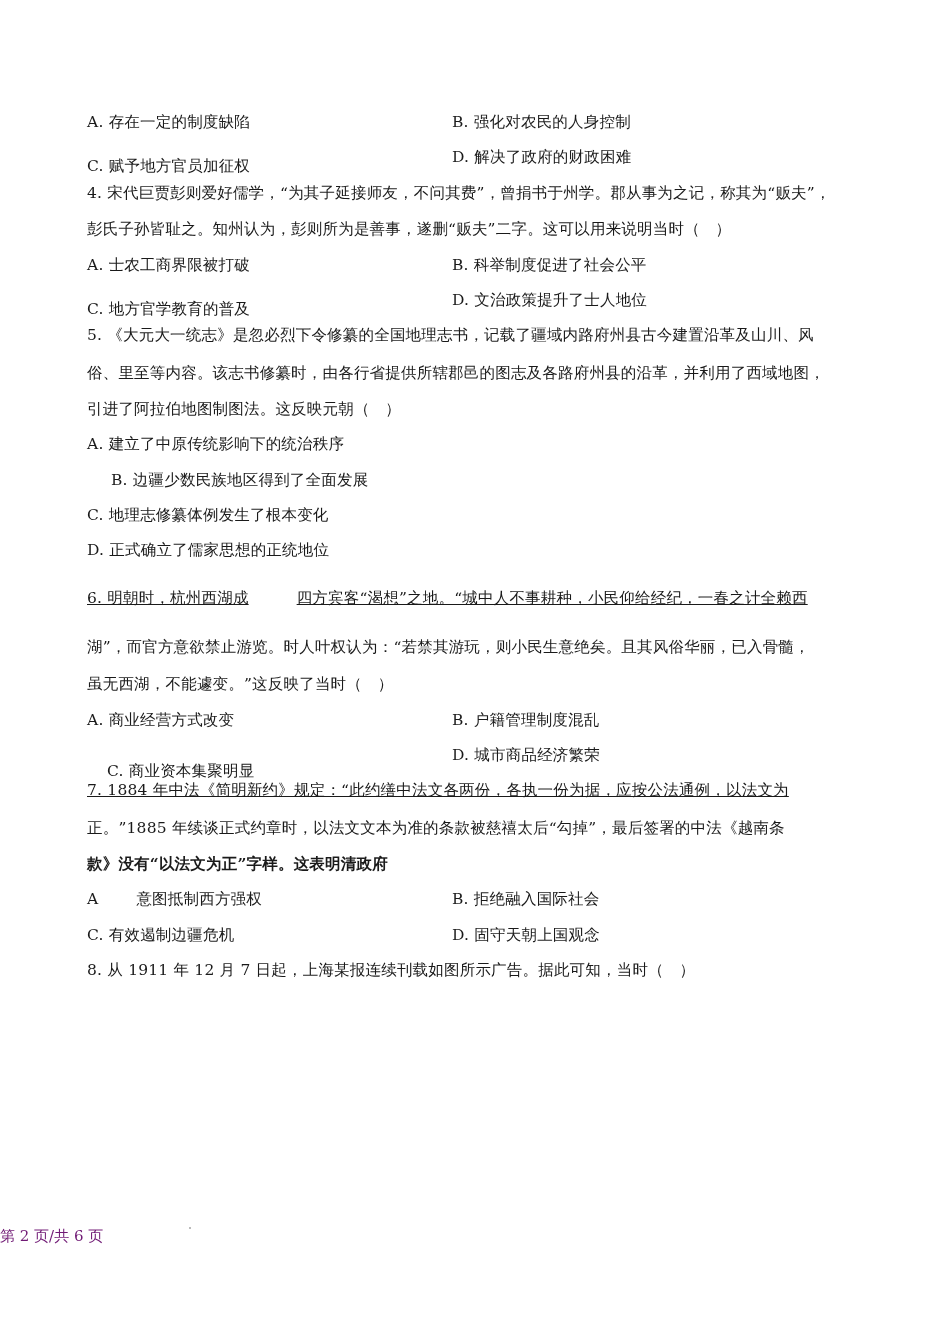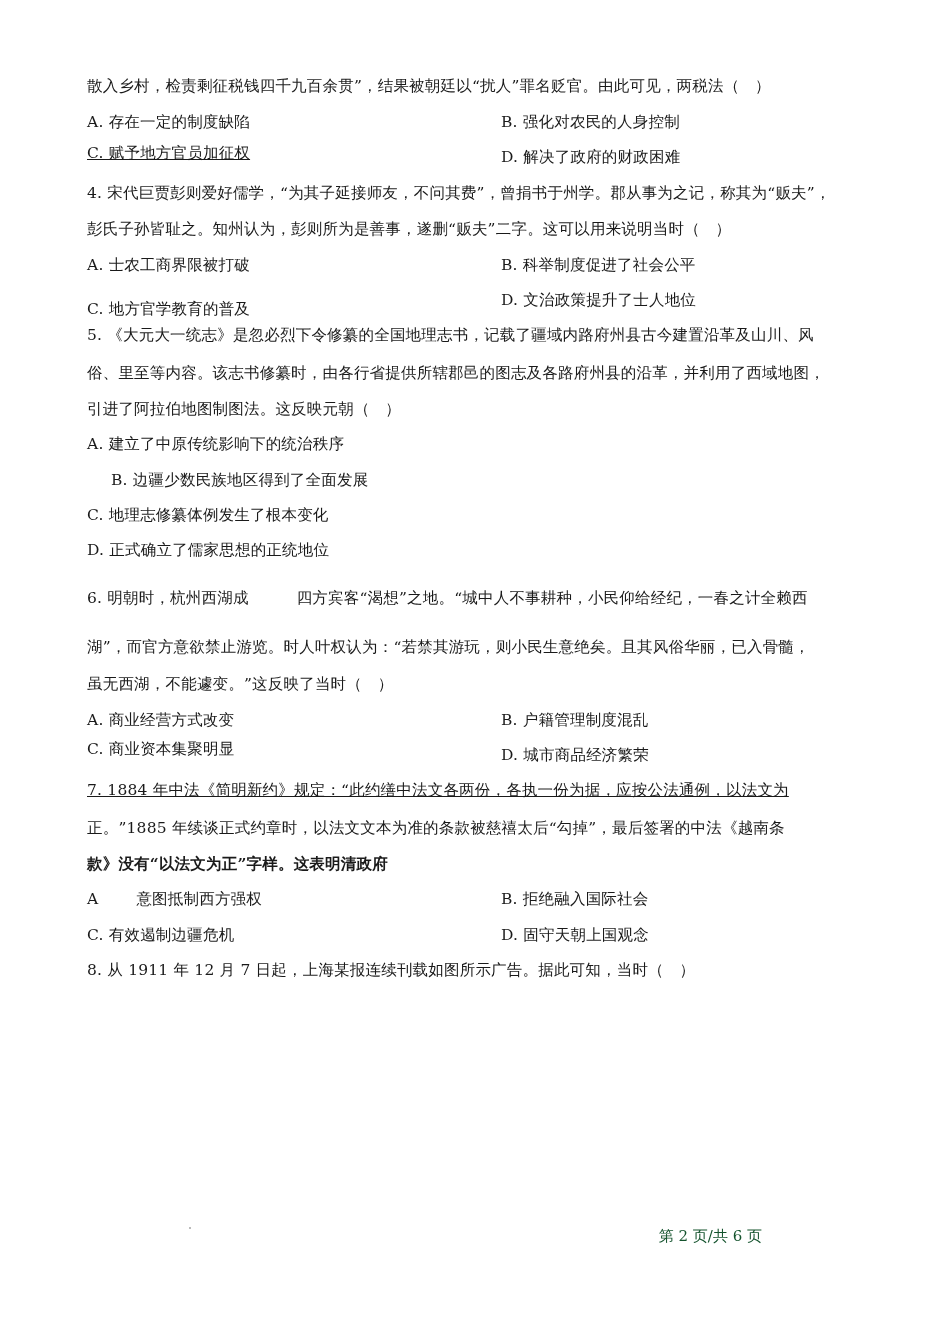--- a/index.html
+++ b/index.html
@@ -22,74 +22,73 @@
     }
     .line {
       position: absolute;
       left: 87px;
       font-size: 15.5px;
       line-height: 20px;
       white-space: nowrap;
       letter-spacing: 0.2px;
     }
     .opt-left { left: 87px; }
-    .opt-right { left: 501px; }
+    .opt-right { left: 452px; }
     .footer {
       position: absolute;
       top: 1227px;
       left: 0;
       width: 762px;
-      text-align: right;
+      text-align: left;
       font-size: 15px;
-      color: #14532d;
+      color: #701a75;
     }
     .footer-dot {
       position: absolute;
       top: 1227px;
       left: 189px;
       width: 2px; height: 2px;
       background: #bbb;
     }
     .gap { display: inline-block; width: 48px; }
     .gap-a { display: inline-block; width: 38px; }
   </style>
 </head>
 <body>
 
 <div class="page">
 
-  <div class="line" style="top:76px;">散入乡村，检责剩征税钱四千九百余贯”，结果被朝廷以“扰人”罪名贬官。由此可见，两税法（　）</div>
   <div class="line opt-left" style="top:112px;">A. 存在一定的制度缺陷</div>
   <div class="line opt-right" style="top:112px;">B. 强化对农民的人身控制</div>
-  <div class="line opt-left" style="top:143px;text-decoration:underline;">C. 赋予地方官员加征权</div>
+  <div class="line opt-left" style="top:156px;">C. 赋予地方官员加征权</div>
   <div class="line opt-right" style="top:147px;">D. 解决了政府的财政困难</div>
 
   <div class="line" style="top:183px;">4. 宋代巨贾彭则爱好儒学，“为其子延接师友，不问其费”，曾捐书于州学。郡从事为之记，称其为“贩夫”，</div>
   <div class="line" style="top:219px;">彭氏子孙皆耻之。知州认为，彭则所为是善事，遂删“贩夫”二字。这可以用来说明当时（　）</div>
   <div class="line opt-left" style="top:255px;">A. 士农工商界限被打破</div>
   <div class="line opt-right" style="top:255px;">B. 科举制度促进了社会公平</div>
   <div class="line opt-left" style="top:299px;">C. 地方官学教育的普及</div>
   <div class="line opt-right" style="top:290px;">D. 文治政策提升了士人地位</div>
 
   <div class="line" style="top:325px;">5. 《大元大一统志》是忽必烈下令修纂的全国地理志书，记载了疆域内路府州县古今建置沿革及山川、风</div>
   <div class="line" style="top:363px;">俗、里至等内容。该志书修纂时，由各行省提供所辖郡邑的图志及各路府州县的沿革，并利用了西域地图，</div>
   <div class="line" style="top:399px;">引进了阿拉伯地图制图法。这反映元朝（　）</div>
   <div class="line opt-left" style="top:434px;">A. 建立了中原传统影响下的统治秩序</div>
   <div class="line opt-left" style="top:470px;margin-left:24px;">B. 边疆少数民族地区得到了全面发展</div>
   <div class="line opt-left" style="top:505px;">C. 地理志修纂体例发生了根本变化</div>
   <div class="line opt-left" style="top:540px;">D. 正式确立了儒家思想的正统地位</div>
 
-  <div class="line" style="top:588px;">
+  <div class="line" style="top:588px;text-decoration:underline;">
     <span>6. 明朝时，杭州西湖成</span><span class="gap"></span><span>四方宾客“渴想”之地。“城中人不事耕种，小民仰给经纪，一春之计全赖西</span>
   </div>
   <div class="line" style="top:637px;">湖”，而官方意欲禁止游览。时人叶权认为：“若禁其游玩，则小民生意绝矣。且其风俗华丽，已入骨髓，</div>
   <div class="line" style="top:674px;">虽无西湖，不能遽变。”这反映了当时（　）</div>
   <div class="line opt-left" style="top:710px;">A. 商业经营方式改变</div>
   <div class="line opt-right" style="top:710px;">B. 户籍管理制度混乱</div>
-  <div class="line opt-left" style="top:739px;">C. 商业资本集聚明显</div>
+  <div class="line opt-left" style="top:761px;margin-left:20px;">C. 商业资本集聚明显</div>
   <div class="line opt-right" style="top:745px;">D. 城市商品经济繁荣</div>
 
   <div class="line" style="top:780px;text-decoration:underline;">7. 1884 年中法《简明新约》规定：“此约缮中法文各两份，各执一份为据，应按公法通例，以法文为</div>
   <div class="line" style="top:818px;">正。”1885 年续谈正式约章时，以法文文本为准的条款被慈禧太后“勾掉”，最后签署的中法《越南条</div>
   <div class="line" style="top:854px;font-weight:bold;">款》没有“以法文为正”字样。这表明清政府</div>
   <div class="line opt-left" style="top:889px;">
     <span>A</span><span class="gap-a"></span><span>意图抵制西方强权</span>
   </div>
   <div class="line opt-right" style="top:889px;">B. 拒绝融入国际社会</div>
   <div class="line opt-left" style="top:925px;">C. 有效遏制边疆危机</div>

